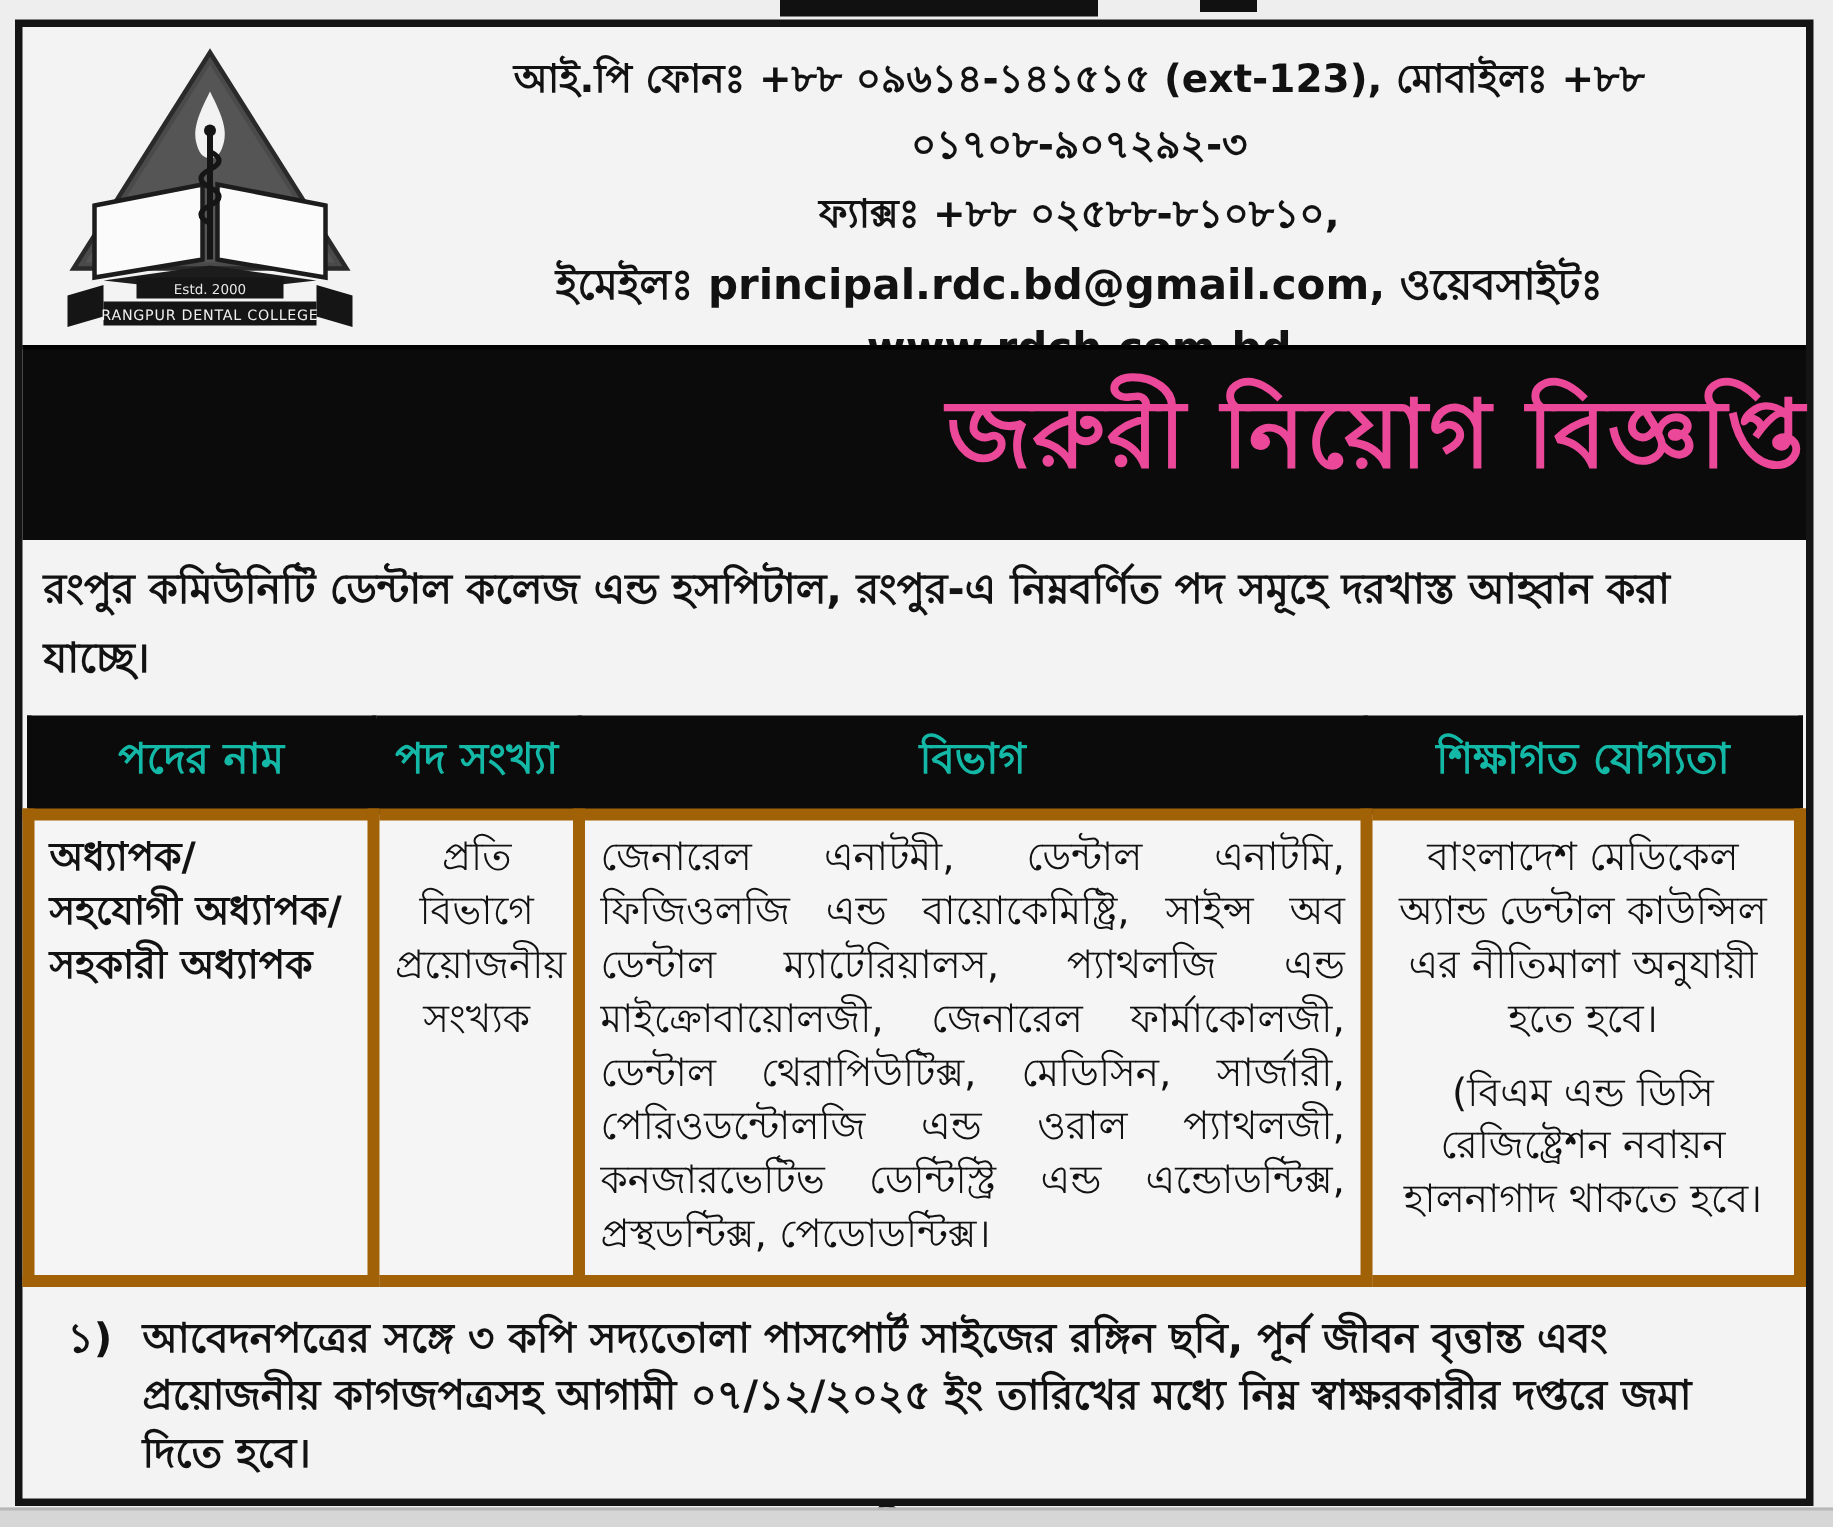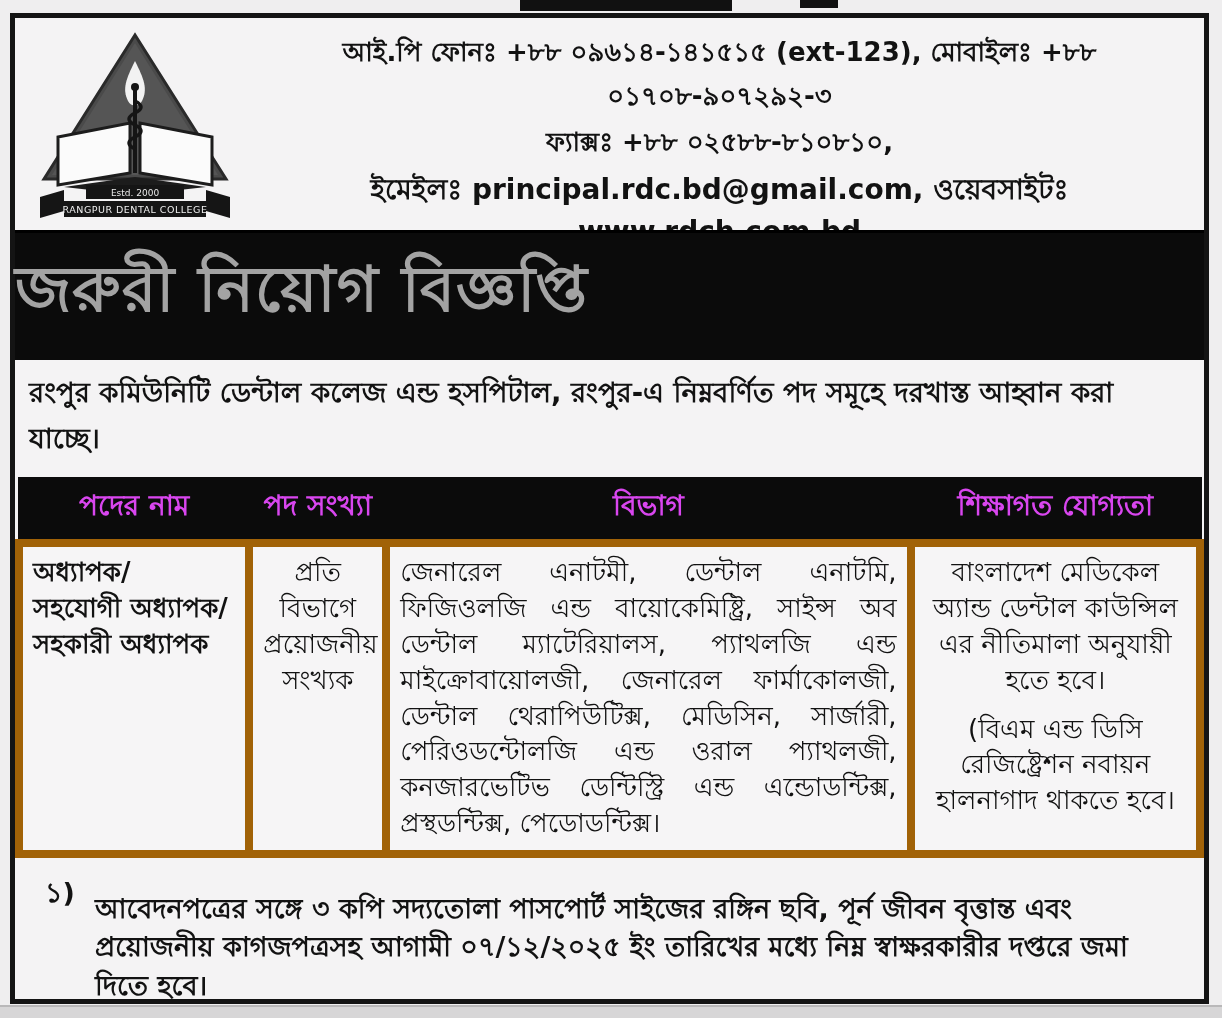--- a/index.html
+++ b/index.html
@@ -19,49 +19,49 @@
 
   .ad-frame {
     position:absolute; left:10px; top:13px; right:13px; bottom:14px;
     border:5px solid #141414;
     background:#f4f3f4;
     display:flex; flex-direction:column;
   }
 
   
   .header { display:flex; gap:10px; padding:8px 16px 4px 14px; height:212px; }
-  .logo-wrap { width:212px; display:flex; align-items:center; justify-content:center; }
+  .logo-wrap { width:212px; display:flex; align-items:center; justify-content:flex-end; }
   .header-text { flex:1; text-align:center; padding-top:2px; }
   .org-name { font-size:44px; font-weight:bold; line-height:1.25; letter-spacing:0.5px; }
   .org-address { font-size:24px; margin-top:2px; }
   .org-phone { font-size:26px; font-weight:bold; margin-top:4px; }
   .org-fax { font-size:26px; font-weight:bold; margin-top:2px; }
   .org-email { font-size:28px; font-weight:bold; margin-top:2px; }
 
   
   .banner {
-    background:#0b0b0b; color:#a3a3a3;
+    background:#0b0b0b; color:#ec4899;
     border-top:3px solid #000;
-    text-align:left;
+    text-align:right;
     font-size:63px; font-weight:bold;
     padding:8px 0 14px;
     letter-spacing:1px;
   }
 
   
   .intro {
     padding:12px 14px 13px;
     font-size:27.5px; font-weight:bold;
     border-bottom:0;
   }
 
   
   table.posts { width:100%; border-collapse:collapse; table-layout:fixed; }
   table.posts th {
-    background:#0b0b0b; color:#d946ef;
+    background:#0b0b0b; color:#14b8a6;
     font-size:28px; font-weight:bold;
     padding:4px 2px 8px;
     border:3px solid #0b0b0b;
   }
   table.posts td {
     border:8px solid #a16207;
     vertical-align:top;
     font-size:26px; line-height:1.38;
     padding:8px 10px;
     background:#f6f5f6;
@@ -70,21 +70,21 @@
   td.post-name { font-weight:bold; white-space:pre-line; }
   td.post-count { text-align:center; white-space:pre-line; }
   td.departments { text-align:justify; }
   td.qualification { text-align:center; }
   .qual-2 { margin-top:13px; }
 
   
   .notes { flex:1; padding:16px 18px 6px 30px; font-size:27px; line-height:1.42; }
   .note-item { display:flex; gap:16px; margin-bottom:12px; }
   .note-num { flex:0 0 34px; font-weight:bold; }
-  .note-text { flex:1; font-weight:bold;margin-top:16px; }
+  .note-text { flex:1; font-weight:bold; }
 </style>
 </head>
 <body>
 
 <div class="page">
   <div class="scan-strip strip-a"></div>
   <div class="scan-strip strip-b"></div>
 
   <div class="ad-frame">
 

